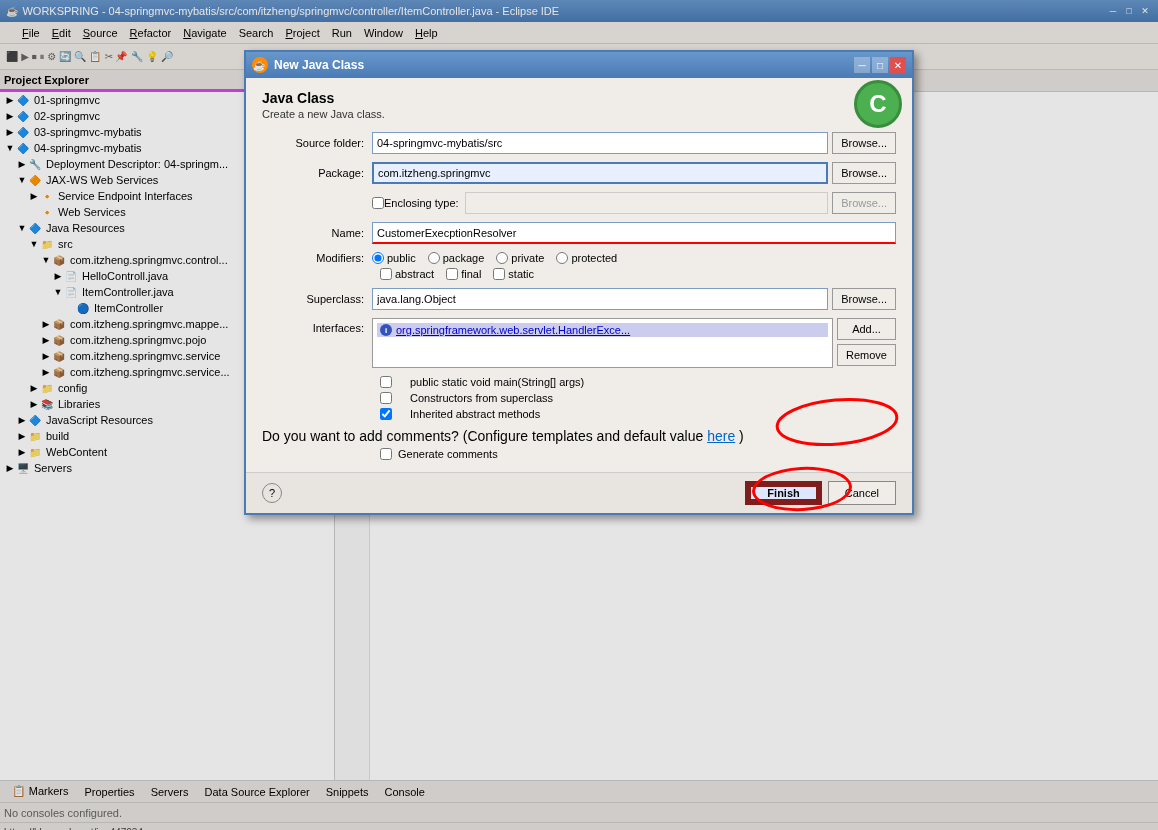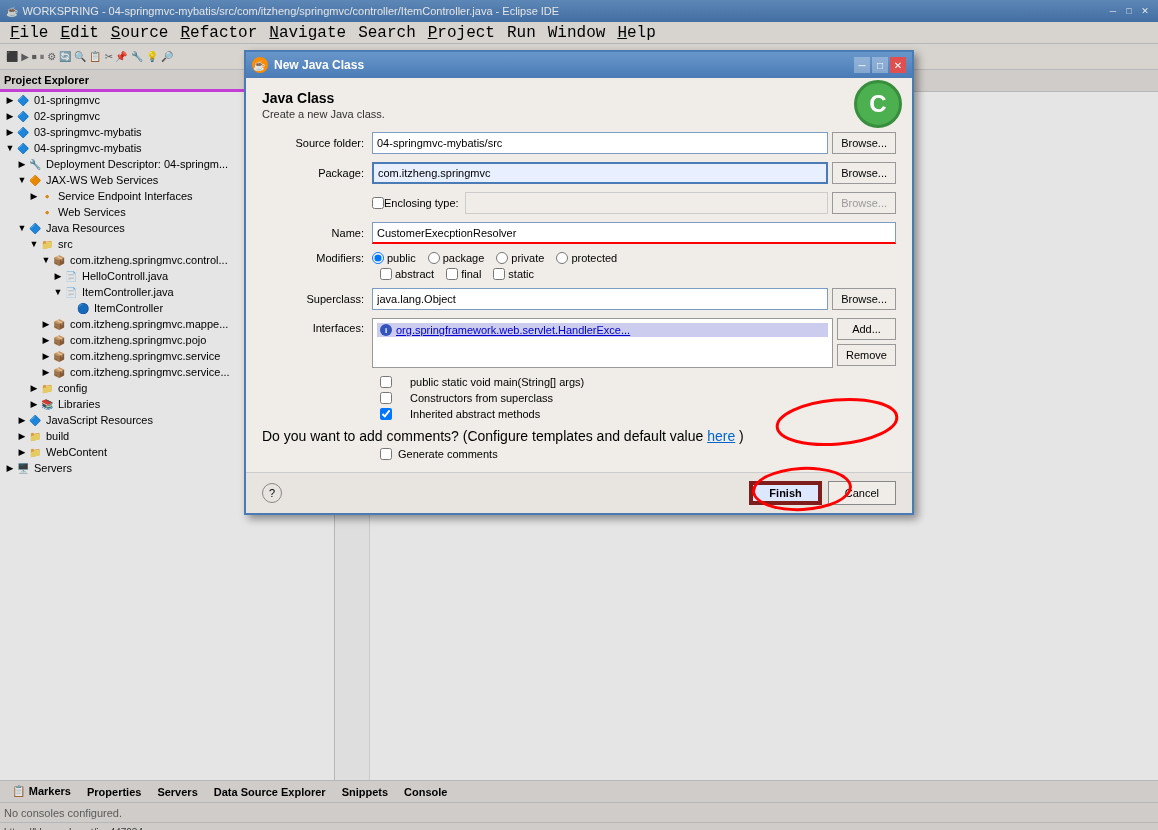--- a/index.html
+++ b/index.html
@@ -9,21 +9,21 @@
     .eclipse-window { width: 1158px; height: 830px; background: #f0ede8; position: relative; }
 
     
     .title-bar { height: 22px; background: linear-gradient(to bottom, #6897cb, #4a7bb5); display: flex; align-items: center; padding: 0 6px; color: white; font-size: 11px; }
     .title-bar-icon { margin-right: 4px; font-size: 10px; }
     .title-bar-title { flex: 1; font-size: 11px; }
     .title-bar-controls { display: flex; gap: 2px; }
     .title-bar-btn { width: 14px; height: 14px; display: flex; align-items: center; justify-content: center; font-size: 9px; color: white; cursor: pointer; }
 
     
-    .menu-bar { height: 22px; background: #f0ede8; display: flex; align-items: center; padding: 0 4px; border-bottom: 1px solid #ccc; font-size: 16px; font-family: Liberation Mono, monospace; }
+    .menu-bar { height: 22px; background: #f0ede8; display: flex; align-items: center; padding: 0 16px; border-bottom: 1px solid #ccc; font-size: 11px; }
     .menu-item { padding: 2px 6px; cursor: pointer; }
     .menu-item u { text-decoration: underline; }
 
     
     .toolbar { height: 26px; background: #f0ede8; border-bottom: 1px solid #ccc; display: flex; align-items: center; padding: 0 2px; }
 
     
     .main-area { display: flex; height: calc(830px - 22px - 22px - 26px - 28px - 22px); }
 
     
@@ -41,21 +41,21 @@
 
     
     .editor-area { flex: 1; background: white; position: relative; overflow: hidden; }
     .editor-tab { height: 22px; background: #e8e4e0; display: flex; align-items: center; border-bottom: 1px solid #ccc; }
     .tab-item { padding: 2px 8px; font-size: 11px; background: white; border-right: 1px solid #ccc; display: flex; align-items: center; gap: 4px; }
     .editor-content { display: flex; height: calc(100% - 22px); }
     .line-numbers { width: 35px; background: #f8f8f8; border-right: 1px solid #e0e0e0; padding: 2px 4px; font-family: monospace; font-size: 11px; color: #888; line-height: 1.5; }
     .code-area { flex: 1; padding: 2px 8px; font-family: monospace; font-size: 11px; line-height: 1.5; }
 
     
-    .bottom-tabs { height: 22px; background: #e8e4e0; border-top: 1px solid #ccc; display: flex; align-items: center; padding: 0 4px; font-size: 11px; font-weight: bold; }
+    .bottom-tabs { height: 22px; background: #e8e4e0; border-top: 1px solid #ccc; display: flex; align-items: center; padding: 0 4px; font-size: 11px; }
     .bottom-tab { padding: 2px 8px; cursor: pointer; }
     .bottom-status { height: 20px; background: #e8e4e0; border-top: 1px solid #ccc; display: flex; align-items: center; padding: 0 4px; font-size: 11px; color: #666; }
 
     
     .dialog-overlay { position: absolute; top: 0; left: 0; width: 100%; height: 100%; background: rgba(0,0,0,0.1); z-index: 100; display: flex; align-items: flex-start; justify-content: center; padding-top: 50px; }
 
     
     .dialog { width: 670px; background: #f0ede8; border: 2px solid #4a7bb5; box-shadow: 4px 4px 8px rgba(0,0,0,0.4); position: relative; }
     .dialog-titlebar { height: 26px; background: linear-gradient(to bottom, #6897cb, #4a7bb5); display: flex; align-items: center; padding: 0 6px; color: white; font-size: 12px; }
     .dialog-title-icon { margin-right: 6px; width: 16px; height: 16px; background: #ff8c00; border-radius: 50%; display: flex; align-items: center; justify-content: center; color: white; font-size: 10px; font-weight: bold; }
@@ -98,21 +98,21 @@
 
     .section-title { font-size: 11px; margin-bottom: 6px; margin-top: 8px; }
     .stubs-row { display: flex; align-items: flex-end; gap: 18px; font-size: 11px; margin-bottom: 4px; margin-left: 118px; }
     .comments-note { font-size: 14px; margin-bottom: 4px; }
     .generate-row { display: flex; align-items: center; gap: 6px; font-size: 11px; margin-left: 118px; }
 
     .dialog-footer { display: flex; align-items: center; padding: 8px 16px; border-top: 1px solid #ccc; background: #e8e4e0; }
     .footer-help { width: 20px; height: 20px; border: 1px solid #888; border-radius: 50%; display: flex; align-items: center; justify-content: center; font-size: 11px; cursor: pointer; }
     .footer-spacer { flex: 1; }
     .footer-btn { height: 24px; padding: 0 16px; font-size: 11px; background: #f0ede8; border: 1px solid #888; cursor: pointer; margin-left: 6px; }
-    .footer-btn.primary { background: #dde8ff; border: 4px solid #7f1d1d; font-weight: bold; }
+    .footer-btn.primary { background: #dde8ff; border: 6px solid #7f1d1d; font-weight: bold; }
 
     .url-bar { height: 20px; background: #e8e4e0; border-top: 1px solid #ccc; display: flex; align-items: center; padding: 0 4px; font-size: 10px; color: #444; }
 
     
     .icon-package { color: #cc8800; }
     .icon-java { color: #cc4400; }
     .icon-folder { color: #f0c000; }
     .icon-project { color: #4488cc; }
   </style>
 </head>

